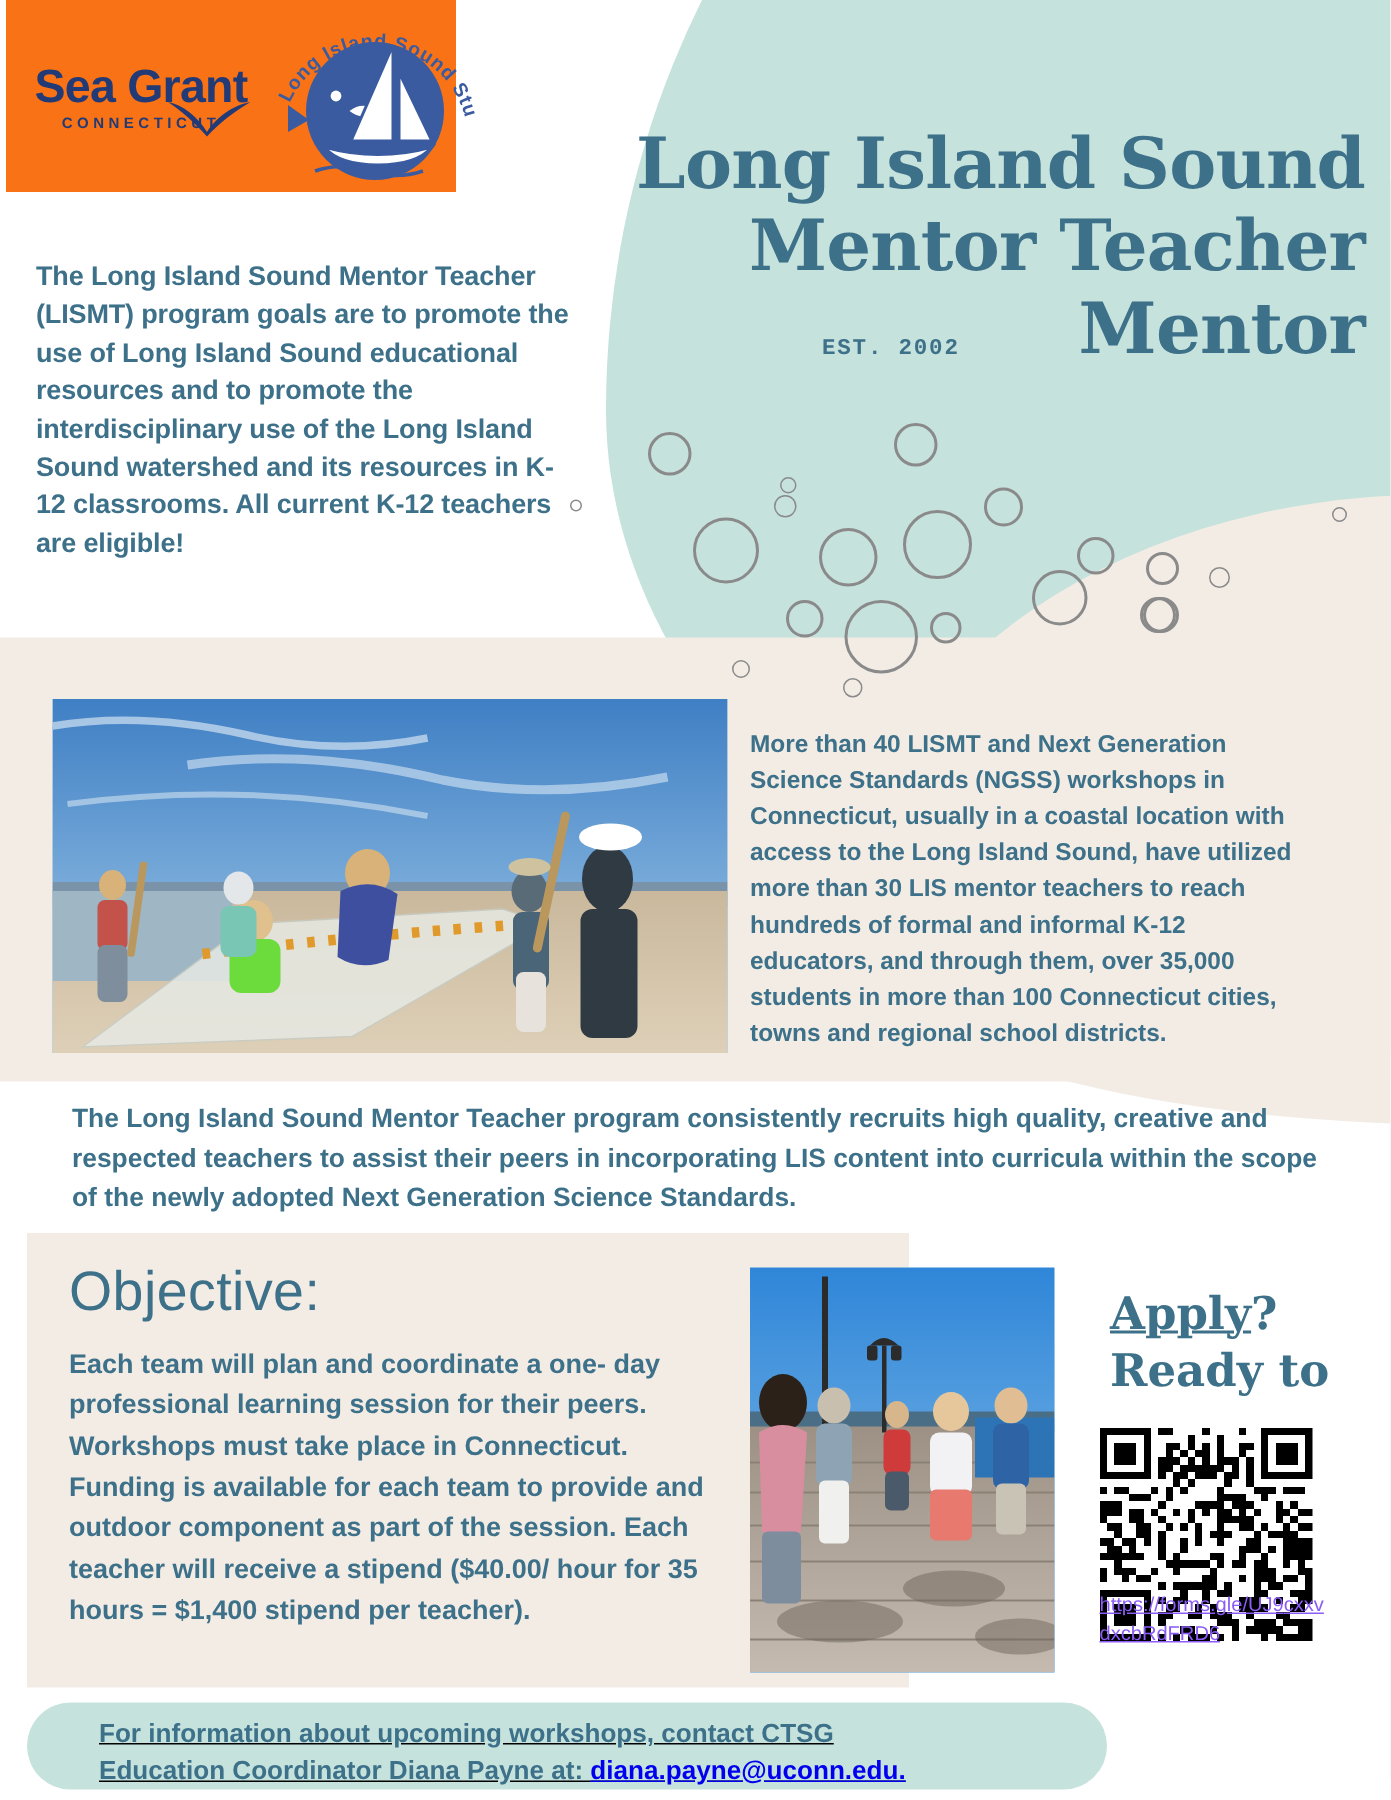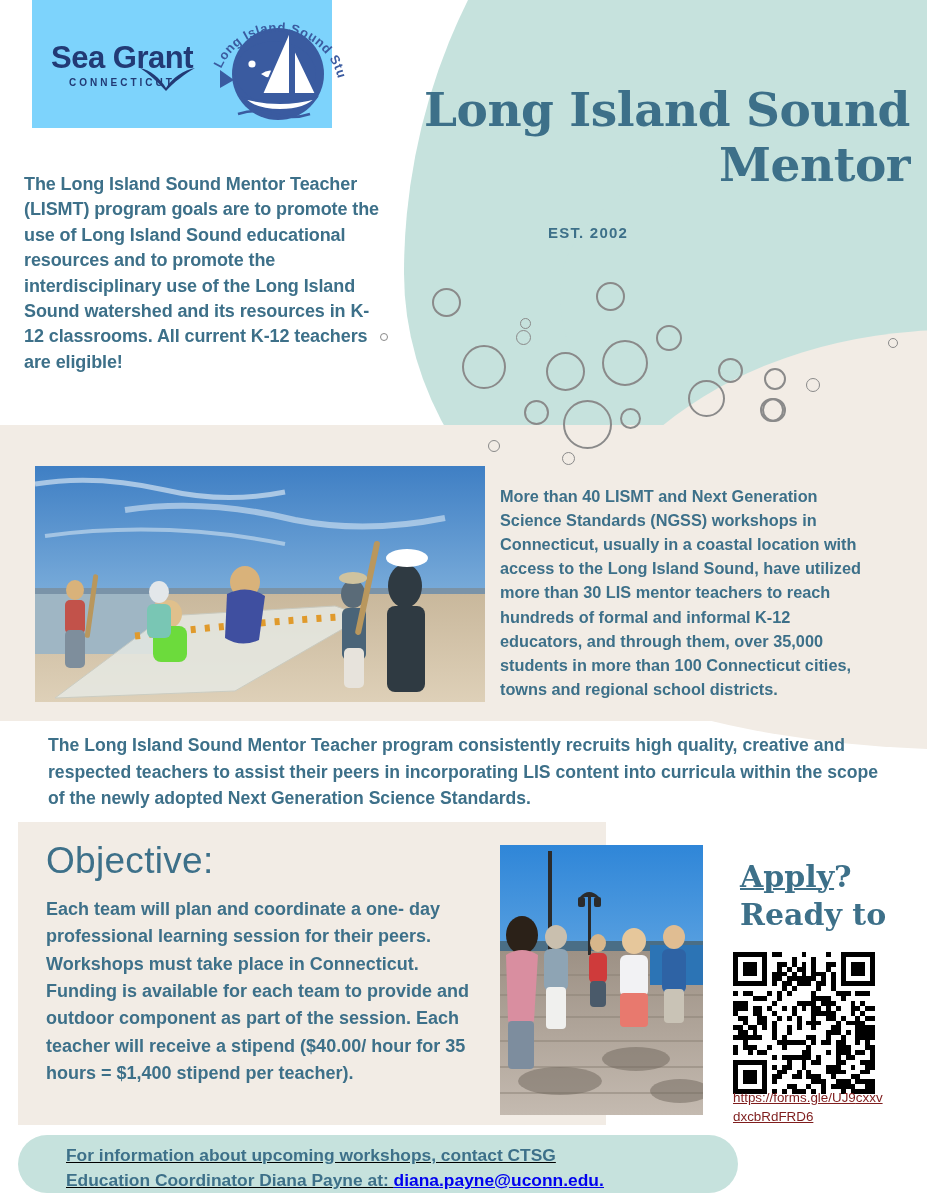--- a/index.html
+++ b/index.html
@@ -60,25 +60,25 @@
   .bubble {
     position: absolute;
     border: 2px solid #8a8a8a;
     border-radius: 50%;
     background: transparent;
   }
 
   
   .logo-box {
     position: absolute;
-    left: 32px;
+    left: 4px;
     top: 0px;
     width: 300px;
     height: 128px;
-    background: #7dd3fc;
+    background: #f97316;
   }
   .seagrant {
     position: absolute;
     left: 10px;
     top: 42px;
     width: 160px;
     text-align: center;
     color: #223a75;
   }
   .seagrant .sg-main {
@@ -118,21 +118,21 @@
     font-size: 47px;
     line-height: 1.17;
     letter-spacing: -0.5px;
   }
   .headline .hl-line { display:block; white-space: nowrap; }
   .est {
     position: absolute;
     left: 548px;
     top: 224px;
     color: #3d7089;
-    font-family: Liberation Sans, sans-serif;
+    font-family: Liberation Mono, monospace;
     font-weight: 700;
     font-size: 15px;
     letter-spacing: 1.2px;
   }
 
   
   .intro {
     position: absolute;
     left: 24px;
     top: 172px;
@@ -234,23 +234,23 @@
     position: absolute;
     left: 733px;
     top: 952px;
     width: 142px;
     height: 142px;
     background: #ffffff;
   }
   .qr-url {
     position: absolute;
     left: 733px;
-    top: 1088px;
+    top: 1060px;
     width: 150px;
-    color: #7f1d1d;
+    color: #8b5cf6;
     font-size: 13.4px;
     line-height: 1.42;
     text-decoration: underline;
     word-break: break-all;
   }
 
   
   .footer {
     position: absolute;
     left: 18px;
@@ -331,20 +331,21 @@
         <path id="arcpath" d="M14 70 A62 62 0 0 1 134 70"></path>
       </defs>
       <text font-family="'Liberation Sans', sans-serif" font-size="13" font-weight="700" fill="#3a5ba0" letter-spacing="0.6">
         <textPath href="#arcpath" startOffset="6%">Long Island Sound Study</textPath>
       </text>
     </svg>
   </div>
 
   <div class="headline">
     <span class="hl-line">Long Island Sound</span>
+    <span class="hl-line">Mentor Teacher</span>
     <span class="hl-line">Mentor</span>
   </div>
   <div class="est">EST. 2002</div>
 
   <div class="intro">The Long Island Sound Mentor Teacher (LISMT) program goals are to promote the use of Long Island Sound educational resources and to promote the interdisciplinary use of the Long Island Sound watershed and its resources in K-12 classrooms. All current K-12 teachers are eligible!</div>
 
   <div class="photo-beach">
     <svg width="450" height="236" viewBox="0 0 450 236" preserveAspectRatio="none">
       <defs>
         <linearGradient id="skyg" x1="0" y1="0" x2="0" y2="1">

